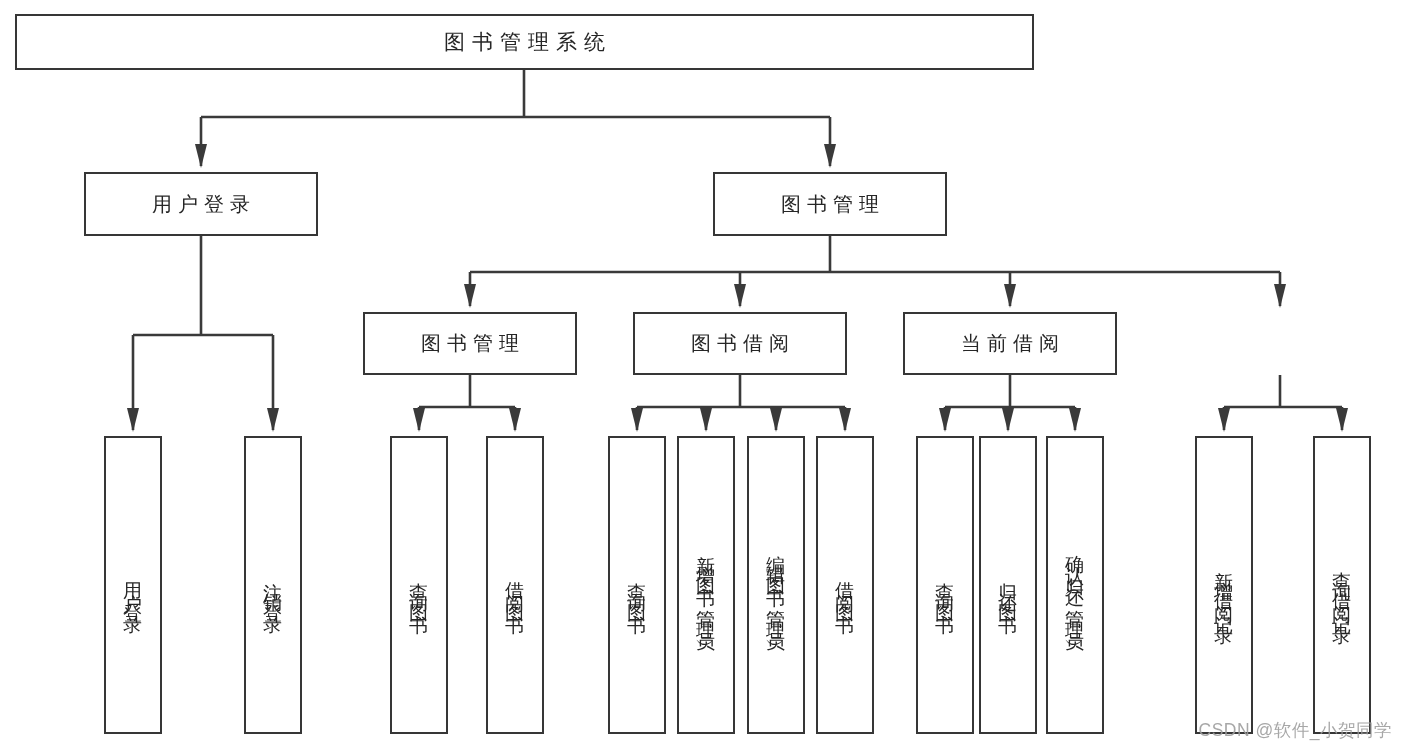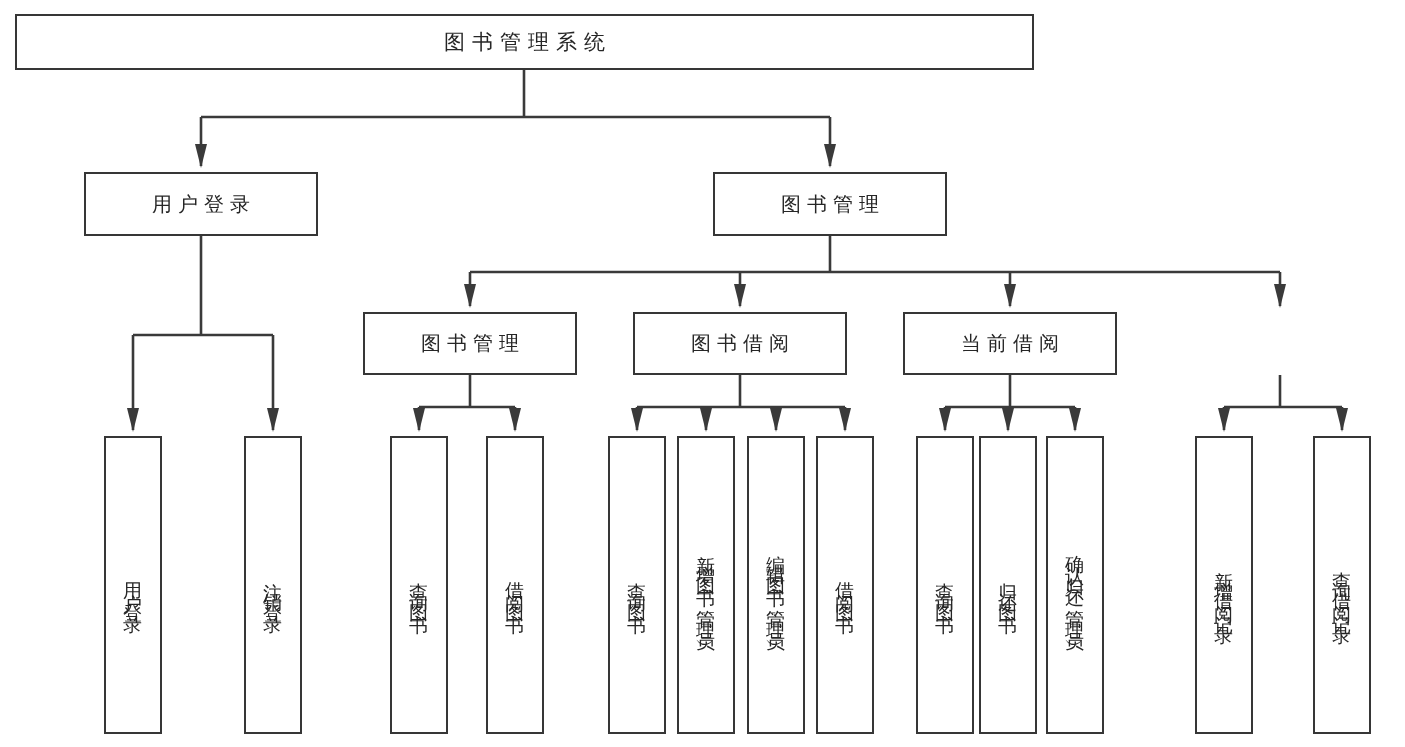--- a/index.html
+++ b/index.html
@@ -138,14 +138,15 @@
   <div class="node v" style="left:747px; top:436px; width:58px; height:298px;">编辑图书（管理员）</div>
   <div class="node v" style="left:816px; top:436px; width:58px; height:298px;">借阅图书</div>
 
   <div class="node v" style="left:916px; top:436px; width:58px; height:298px;">查询图书</div>
   <div class="node v" style="left:979px; top:436px; width:58px; height:298px;">归还图书</div>
   <div class="node v" style="left:1046px; top:436px; width:58px; height:298px;">确认归还（管理员）</div>
 
   <div class="node v" style="left:1195px; top:436px; width:58px; height:298px;">新增借阅记录</div>
   <div class="node v" style="left:1313px; top:436px; width:58px; height:298px;">查询借阅记录</div>
 
+  <div id="watermark">CSDN @软件_小贺同学</div>
 
 </div>
 
 </body></html>

